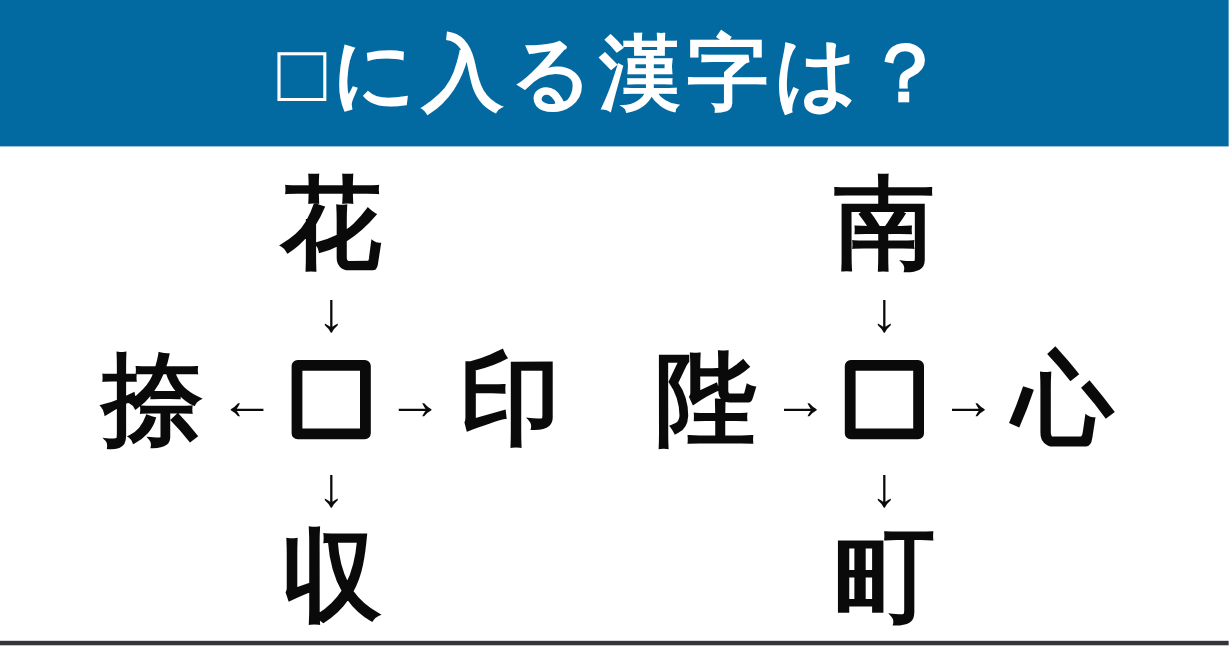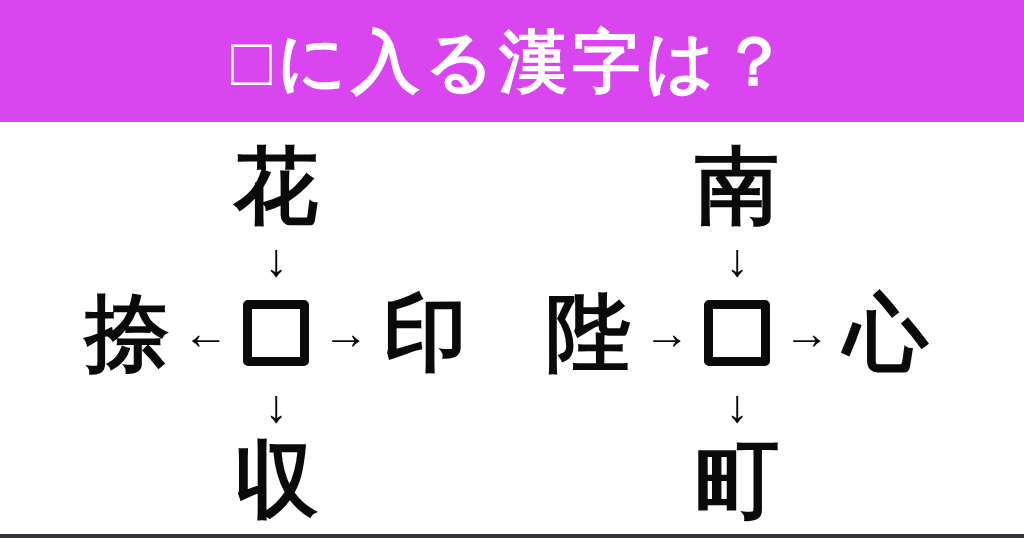--- a/index.html
+++ b/index.html
@@ -8,21 +8,21 @@
     background: #ffffff;
     overflow: hidden;
     font-family: "Liberation Sans", sans-serif;
   }
   .frame { position: relative; width: 1024px; height: 538px; background: #ffffff; }
 
   
   .banner {
     position: absolute; top: 0; left: 0;
     width: 1024px; height: 122px;
-    background: #d946ef;
+    background: #0369a1;
     display: flex; align-items: center; justify-content: center;
   }
   .banner-title {
     color: #ffffff;
     font-size: 68px;
     font-weight: bold;
     letter-spacing: 5px;
     line-height: 1;
     white-space: nowrap;
   }

